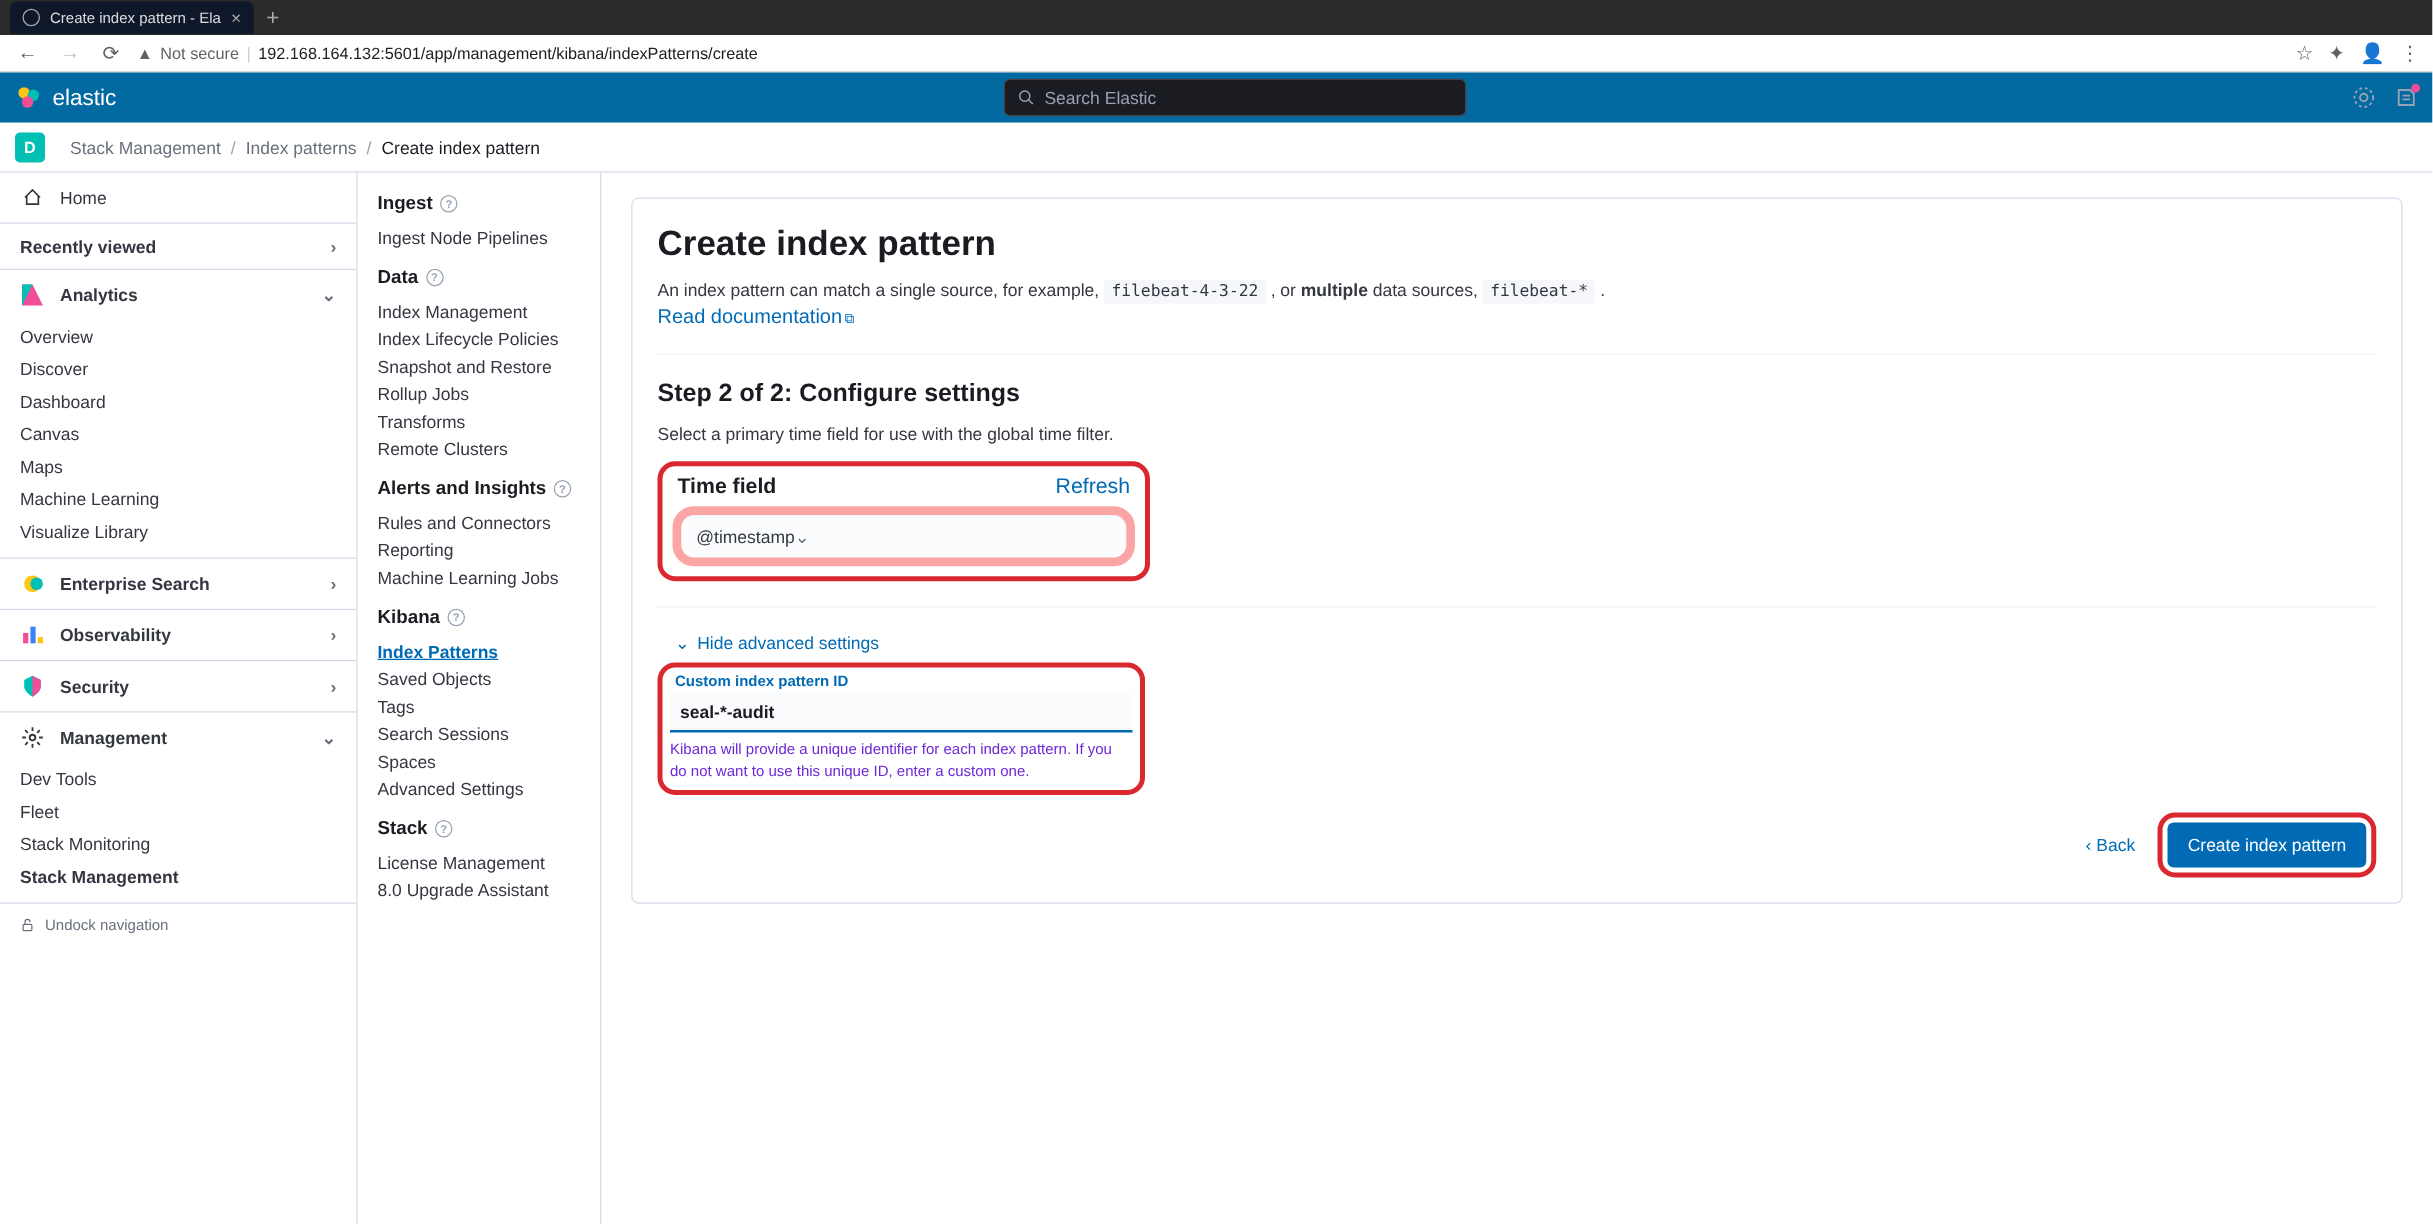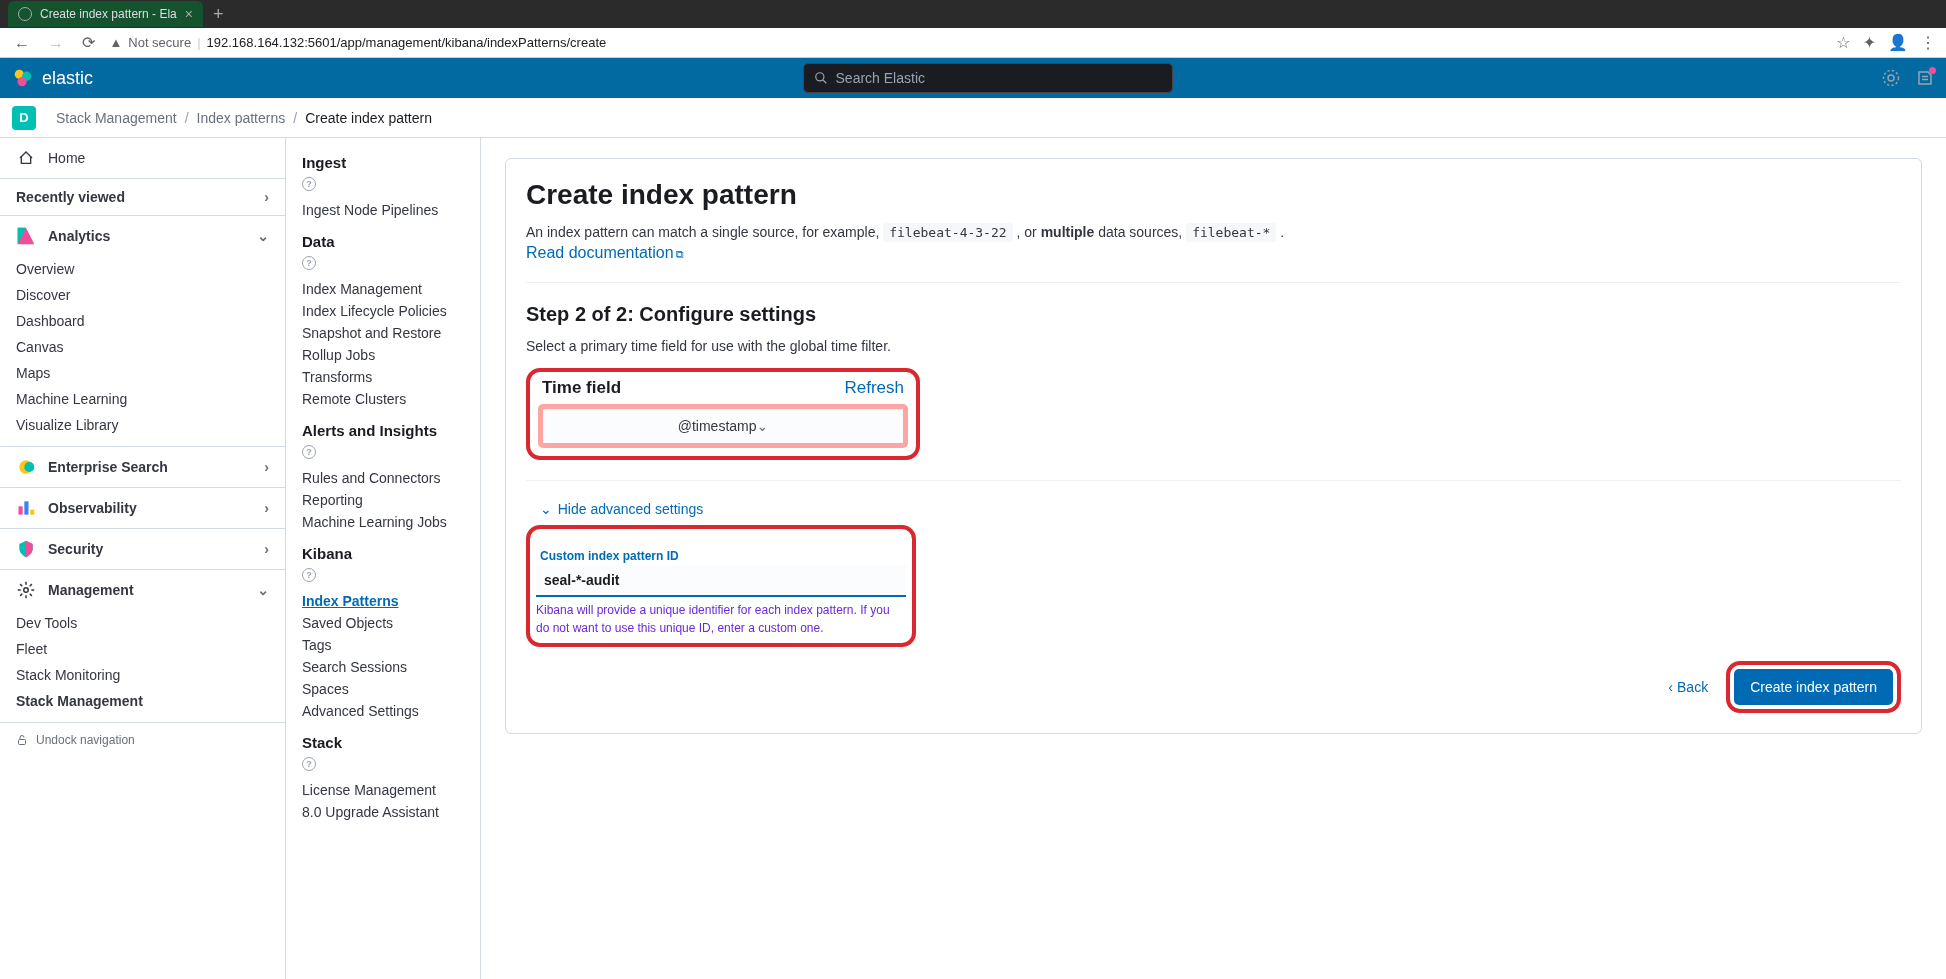--- a/index.html
+++ b/index.html
@@ -1,20 +1,20 @@
 <!DOCTYPE html>
 <html><head>
 <meta charset="utf-8">
 <style>
 * { margin: 0; padding: 0; box-sizing: border-box; font-family: -apple-system, BlinkMacSystemFont, "Segoe UI", Helvetica, Arial, sans-serif; }
 body { background: #fff; overflow: hidden; }
 
 
 .browser-chrome { background: #2b2b2b; height: 28px; display: flex; align-items: center; }
-.tab { background: #14532d; color: #ddd; height: 24px; display: flex; align-items: center; padding: 13px 10px; font-size: 12px; border-radius: 6px 6px 0 0; margin-left: 8px; gap: 8px; max-width: 210px; }
+.tab { background: #0f172a; color: #ddd; height: 24px; display: flex; align-items: center; padding: 13px 10px; font-size: 12px; border-radius: 6px 6px 0 0; margin-left: 8px; gap: 8px; max-width: 210px; }
 .tab-close { color: #aaa; font-size: 14px; cursor: pointer; }
 .new-tab { color: #aaa; font-size: 18px; padding: 0 10px; cursor: pointer; }
 .favicon { width: 14px; height: 14px; border: 1.5px solid #aaa; border-radius: 50%; display: inline-block; }
 
 .url-bar { background: #fff; height: 30px; display: flex; align-items: center; padding: 0 10px; border-bottom: 1px solid #ccc; gap: 10px; }
 .nav-btn { color: #5f6368; font-size: 16px; cursor: pointer; padding: 2px 4px; }
 .url-input { flex: 1; display: flex; align-items: center; font-size: 13px; color: #5f6368; gap: 6px; }
 .url-input .not-secure { color: #5f6368; }
 .url-input .url-text { color: #202124; }
 .right-icons { display: flex; gap: 12px; color: #5f6368; font-size: 16px; }
@@ -40,47 +40,47 @@
 .nav-item { padding: 10px 16px; display: flex; align-items: center; gap: 12px; font-size: 14px; color: #343741; cursor: pointer; }
 .nav-item .expand { margin-left: auto; color: #69707d; }
 .nav-section { font-weight: 600; }
 .nav-sub { padding: 5px 16px 5px 16px; font-size: 14px; color: #343741; cursor: pointer; }
 .nav-sub.active { font-weight: 700; }
 .nav-divider { border-top: 1px solid #d3dae6; }
 .undock { padding: 10px 16px; font-size: 12px; color: #69707d; display: flex; align-items: center; gap: 8px; border-top: 1px solid #d3dae6; }
 .nav-icon { width: 20px; height: 20px; display: inline-flex; align-items: center; justify-content: center; }
 
 .mid-nav { width: 195px; border-right: 1px solid #d3dae6; padding: 16px 16px 16px 16px; overflow-y: auto; }
-.mid-heading { font-weight: 700; font-size: 15px; color: #1a1c21; margin-bottom: 8px; margin-top: 12px; display: flex; gap: 6px; flex-direction: column; }
+.mid-heading { font-weight: 700; font-size: 15px; color: #1a1c21; margin-bottom: 8px; margin-top: 12px; display: flex; align-items: center; gap: 6px; }
 .mid-heading:first-child { margin-top: 0; }
 .help-icon { width: 14px; height: 14px; border: 1px solid #98a2b3; border-radius: 50%; font-size: 9px; color: #98a2b3; display: inline-flex; align-items: center; justify-content: center; }
 .mid-link { font-size: 14px; color: #343741; padding: 3px 0; cursor: pointer; display: block; }
 .mid-link.active { color: #006bb4; font-weight: 700; text-decoration: underline; }
 
 
 .content { flex: 1; padding: 20px 24px; overflow-y: auto; }
 .panel { border: 1px solid #d3dae6; border-radius: 6px; padding: 20px; }
 .page-title { font-size: 28px; font-weight: 700; color: #1a1c21; margin-bottom: 10px; }
 .page-desc { font-size: 14px; color: #343741; line-height: 1.6; }
 .mono { font-family: Menlo, Consolas, monospace; background: #f5f7fa; padding: 2px 6px; border-radius: 3px; font-size: 13px; }
 .doc-link { color: #006bb4; cursor: pointer; }
 .ext-icon { font-size: 11px; margin-left: 2px; }
 hr.section-div { border: none; border-top: 1px solid #eef0f4; margin: 20px 0; }
 
 .step-title { font-size: 20px; font-weight: 700; color: #1a1c21; margin-bottom: 12px; }
 .step-desc { font-size: 14px; color: #343741; margin-bottom: 6px; }
 
 .red-box { border: 4px solid #d9282f; border-radius: 14px; padding: 4px 8px 8px 8px; display: inline-block; }
-.red-box-2 { border: 4px solid #d9282f; border-radius: 14px; padding: 20px 6px 6px 6px; display: inline-block; }
+.red-box-2 { border: 4px solid #d9282f; border-radius: 14px; padding: 4px 6px 6px 6px; display: inline-block; }
 .red-box-3 { border: 4px solid #d9282f; border-radius: 14px; padding: 4px; display: inline-block; }
 
 .field-wrap { width: 370px; }
 .field-header { display: flex; justify-content: space-between; font-size: 17px; font-weight: 600; color: #1a1c21; padding: 2px 4px; }
 .refresh { color: #006bb4; font-weight: 400; cursor: pointer; }
-.select-box { border: 5px solid #fca5a5; border-radius: 5px; background: #fbfcfd; padding: 9px 12px; display: flex; justify-content: center; align-items: center; font-size: 14px; color: #343741; box-shadow: inset 0 1px 2px rgba(0,0,0,0.05); margin-top: 4px; }
+.select-box { border: 7px solid #fca5a5; border-radius: 17px; background: #fbfcfd; padding: 9px 12px; display: flex; justify-content: flex-start; align-items: center; font-size: 14px; color: #343741; box-shadow: inset 0 1px 2px rgba(0,0,0,0.05); margin-top: 4px; }
 .chevron { color: #69707d; }
 
 .adv-toggle { color: #006bb4; font-size: 14px; cursor: pointer; display: flex; align-items: center; gap: 6px; margin: 18px 0 8px 14px; }
 .adv-chevron { transform: rotate(0deg); }
 
 .custom-field { width: 370px; }
 .custom-label { font-size: 12px; font-weight: 600; color: #006bb4; padding: 0 4px; }
 .text-input { width: 100%; border: none; border-bottom: 2px solid #006bb4; background: #fbfcfd; padding: 7px 8px; font-size: 14px; font-weight: 700; color: #1a1c21; outline: none; margin-top: 2px; }
 .help-text { font-size: 12px; color: #6d28d9; margin-top: 4px; line-height: 1.5; max-width: 370px; }
 

